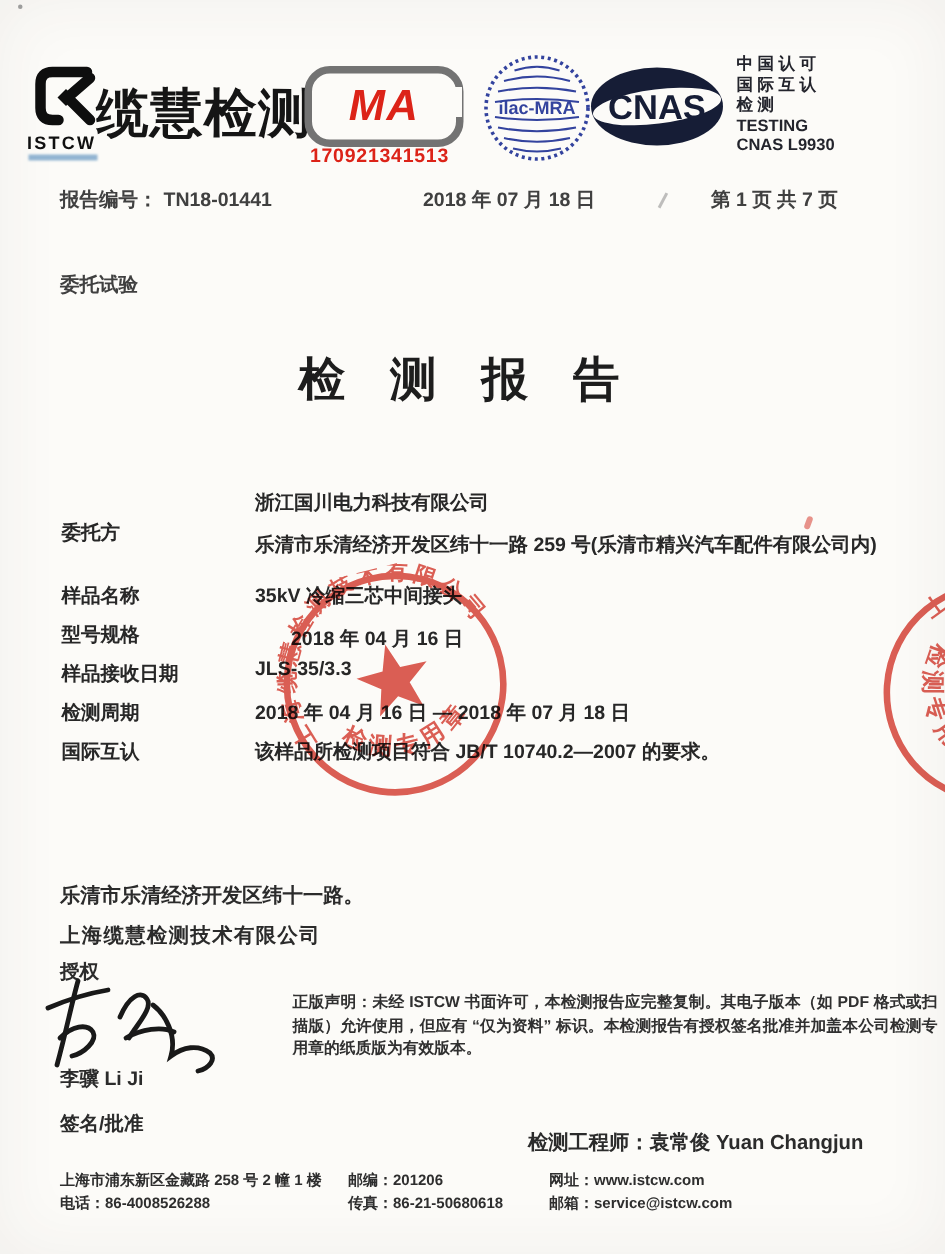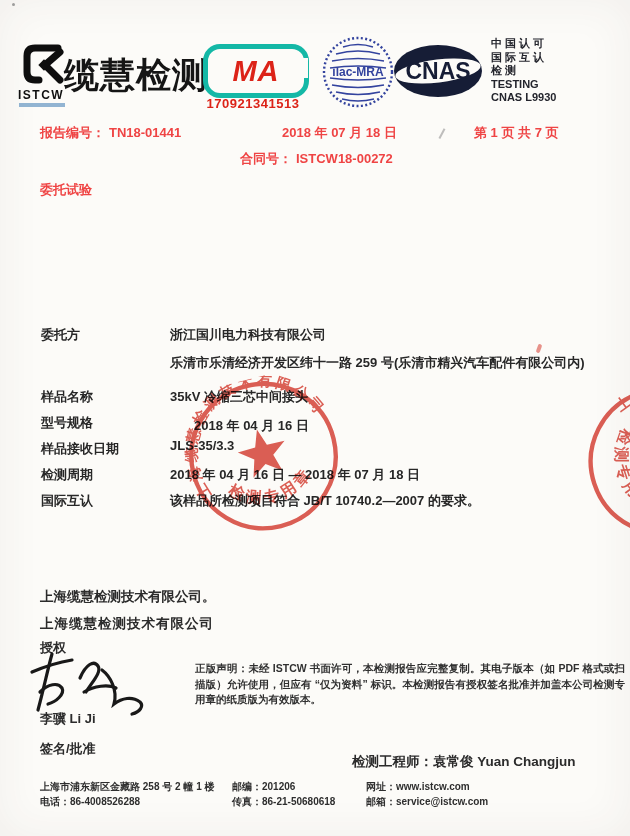--- a/index.html
+++ b/index.html
@@ -14,31 +14,31 @@
     overflow:hidden;
     box-shadow:inset 0 0 45px rgba(60,55,45,.06);
     color:#2b2b2b;
   }
   .abs{position:absolute;}
   
   .brand-glyph{left:20px;top:40px;}
   .brand-abbr{left:18px;top:88px;font-size:12px;font-weight:800;letter-spacing:1.5px;color:#101010;}
   .brand-tagline{left:19px;top:103px;width:46px;height:4px;background:#5a8fbe;opacity:.65;filter:blur(.7px);}
   .brand-name{left:64px;top:52px;font-size:35px;font-weight:800;color:#151515;letter-spacing:1px;}
-  .cma-box{left:203px;top:44px;width:96px;height:44px;border:5px solid #14b8a6;border-radius:17px;
+  .cma-box{left:203px;top:44px;width:96px;height:44px;border:5px solid #737373;border-radius:17px;
     display:flex;align-items:center;justify-content:center;}
   .cma-notch{left:296px;top:58px;width:12px;height:20px;background:#fcfbf8;}
   .cma-ma{font-size:29px;font-weight:800;color:#dc2318;letter-spacing:1px;font-style:italic;}
   .cma-number{left:198px;top:96px;width:110px;text-align:center;font-size:13px;font-weight:800;color:#dc2318;letter-spacing:.5px;}
   .ilac-seal{left:320px;top:34px;}
   .cnas-logo{left:392px;top:42px;}
   .accred{left:491px;top:37px;font-size:11px;font-weight:800;color:#23242c;line-height:13.5px;}
   .accred .cn{letter-spacing:3px;}
   
-  .meta{font-size:13px;font-weight:700;color:#ef4444;}
+  .meta{font-size:13px;font-weight:700;color:#404040;}
   .lbl-gap{margin-right:4px;}
   
   .report-title{left:0;top:232px;width:100%;text-align:center;font-size:31px;font-weight:800;
     letter-spacing:30px;padding-left:12px;box-sizing:border-box;color:#1d1d1d;}
   
   .info-lbl{left:41px;font-size:13px;font-weight:700;color:#272727;}
   .info-val{left:170px;font-size:13px;font-weight:700;color:#272727;}
   
   .stamp{opacity:.82;mix-blend-mode:multiply;}
   .stamp1{left:186px;top:378px;transform:rotate(-14deg);}
@@ -113,28 +113,26 @@
     <div>TESTING</div>
     <div>CNAS L9930</div>
   </div>
 
   <div class="abs meta" style="left:40px;top:124px;">
     <span class="lbl-gap">报告编号：</span><span>TN18-01441</span>
   </div>
   <div class="abs meta" style="left:282px;top:124px;">2018 年 07 月 18 日</div>
   <div class="abs meta" style="left:474px;top:124px;">第 1 页 共 7 页</div>
 
-  <div class="abs meta" style="left:240px;top:150px;">
-    <span class="lbl-gap">合同号：</span><span>ISTCW18-00272</span>
-  </div>
 
   <div class="abs meta" style="left:40px;top:181px;">委托试验</div>
 
-
-  <div class="abs info-lbl" style="top:326px;">委托方</div>
+  <div class="abs report-title">检测报告</div>
+
+  <div class="abs info-lbl" style="top:346px;">委托方</div>
   <div class="abs info-val" style="top:326px;">浙江国川电力科技有限公司</div>
   <div class="abs info-val" style="top:354px;">乐清市乐清经济开发区纬十一路 259 号(乐清市精兴汽车配件有限公司内)</div>
 
   <div class="abs info-lbl" style="top:388px;">样品名称</div>
   <div class="abs info-val" style="top:388px;">35kV 冷缩三芯中间接头</div>
 
   <div class="abs info-lbl" style="top:414px;">型号规格</div>
   <div class="abs info-val" style="top:438px;">JLS-35/3.3</div>
 
   <div class="abs info-lbl" style="top:440px;">样品接收日期</div>
@@ -170,21 +168,21 @@
       </text>
       <polygon points="80,52 86.2,69.5 104.7,70 90,81.2 95.3,99 80,88.5 64.7,99 70,81.2 55.3,70 73.8,69.5" fill="#d63c30"></polygon>
       <path id="sArcB2" d="M 30 102 A 62 62 0 0 0 130 102" fill="none"></path>
       <text font-size="16" font-weight="700" fill="#d63c30" letter-spacing="4">
         <textPath href="#sArcB2" startOffset="7%">检测专用章</textPath>
       </text>
     </svg>
   </div>
   <div class="abs stamp-tick"></div>
 
-  <div class="abs validity">上海缆慧检测技术有限公司。</div>
+  <div class="abs validity">乐清市乐清经济开发区纬十一路。</div>
   <div class="abs company-line">上海缆慧检测技术有限公司</div>
   <div class="abs authorize">授权</div>
 
   <div class="abs signature">
     <svg width="125" height="70" viewBox="0 0 125 70">
       <g fill="none" stroke="#191919" stroke-width="3.2" stroke-linecap="round">
         <path d="M 24 6 C 20 20, 16 40, 10 62"></path>
         <path d="M 4 24 C 18 18, 32 14, 44 12"></path>
         <path d="M 12 44 C 20 36, 30 34, 34 40 C 37 46, 28 54, 20 56"></path>
         <path d="M 52 30 C 58 16, 66 12, 70 18 C 74 24, 64 34, 58 44"></path>

